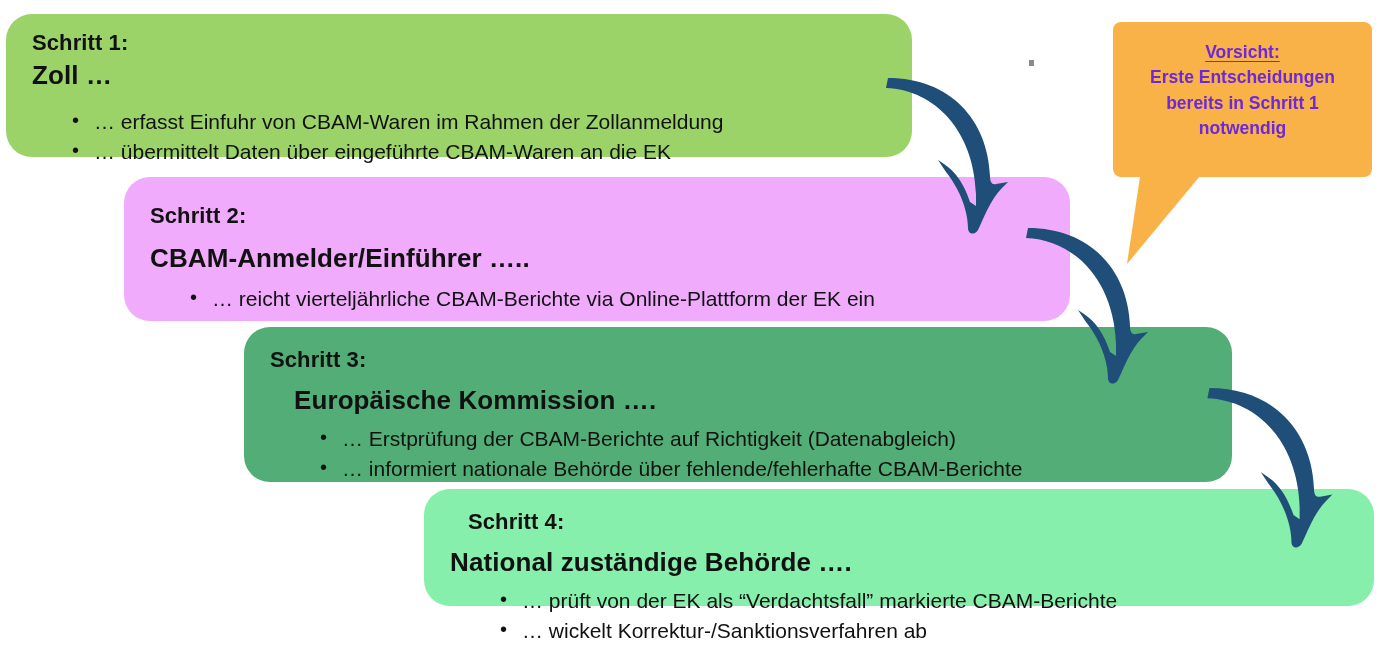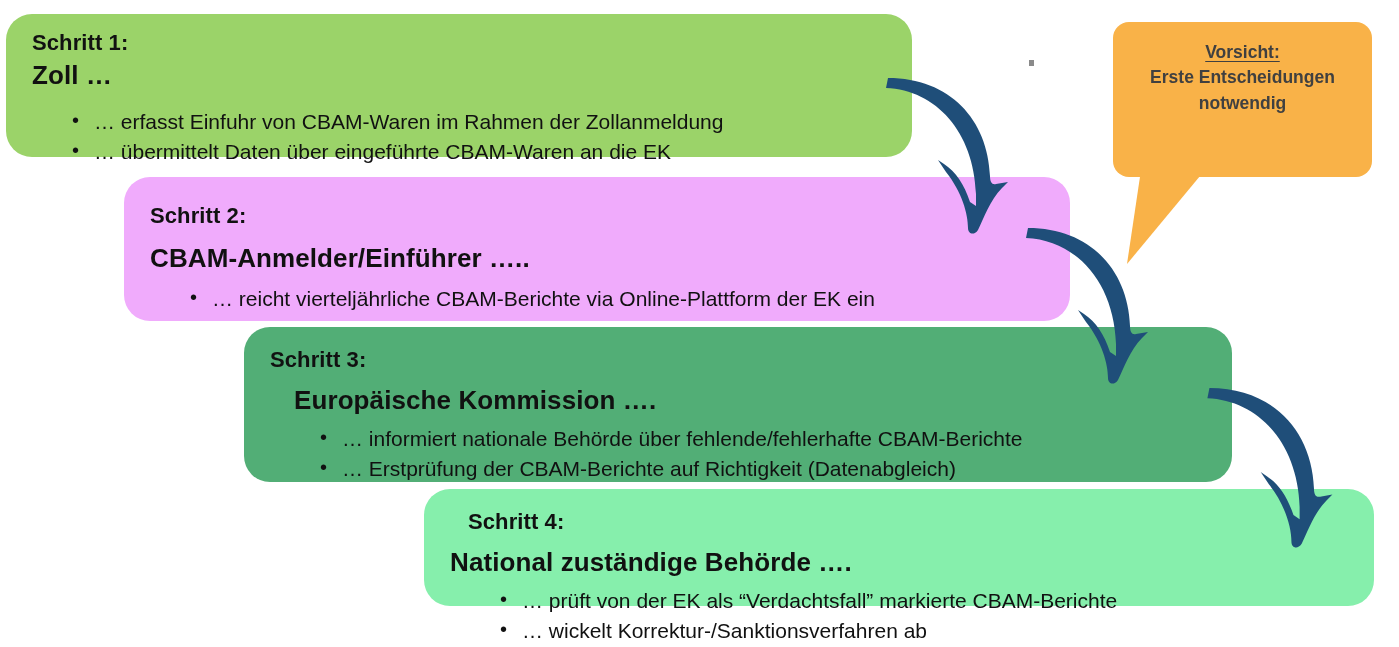--- a/index.html
+++ b/index.html
@@ -83,25 +83,25 @@
   #box-4 .bullets { margin-top: 6px; margin-left: 46px; }
 
   
   #callout {
     position: absolute;
     left: 1113px;
     top: 22px;
     width: 259px;
     height: 155px;
     background: #F9B248;
-    border-radius: 16px;
+    border-radius: 8px;
     box-sizing: border-box;
     padding: 18px 14px 10px 14px;
     text-align: center;
-    color: #404040;
+    color: #6d28d9;
     font-weight: bold;
     font-size: 17.5px;
     line-height: 1.45;
   }
   #callout .callout-head {
     text-decoration: underline;
     text-underline-offset: 3px;
   }
   #callout-tail {
     position: absolute;
@@ -150,37 +150,38 @@
     <div class="step-actor">CBAM-Anmelder/Einführer …..</div>
     <ul class="bullets">
       <li>… reicht vierteljährliche CBAM-Berichte via Online-Plattform der EK ein</li>
     </ul>
   </div>
 
   <div class="step-box" id="box-3">
     <div class="step-title">Schritt 3:</div>
     <div class="step-actor">Europäische Kommission ….</div>
     <ul class="bullets">
+      <li>… Erstprüfung der CBAM-Berichte auf Richtigkeit (Datenabgleich)</li>
       <li>… informiert nationale Behörde über fehlende/fehlerhafte CBAM-Berichte</li>
-      <li>… Erstprüfung der CBAM-Berichte auf Richtigkeit (Datenabgleich)</li>
     </ul>
   </div>
 
   <div class="step-box" id="box-4">
     <div class="step-title">Schritt 4:</div>
     <div class="step-actor">National zuständige Behörde ….</div>
     <ul class="bullets">
       <li>… prüft von der EK als “Verdachtsfall” markierte CBAM-Berichte</li>
       <li>… wickelt Korrektur-/Sanktionsverfahren ab</li>
     </ul>
   </div>
 
   <div id="callout">
     <div class="callout-head">Vorsicht:</div>
     <div>Erste Entscheidungen</div>
+    <div>bereits in Schritt 1</div>
     <div>notwendig</div>
   </div>
   <svg id="callout-tail" viewBox="0 0 120 96">
     <polygon points="28,0 92,0 14,94" fill="#F9B248"></polygon>
   </svg>
 
   <svg class="arrow-svg" id="arrow-1" viewBox="0 0 146 162">
     <path d="M8,12 C58,14 96,56 98,118 L98,130 L92,126
              C86,108 78,96 66,88
              L60,84 L68,96

